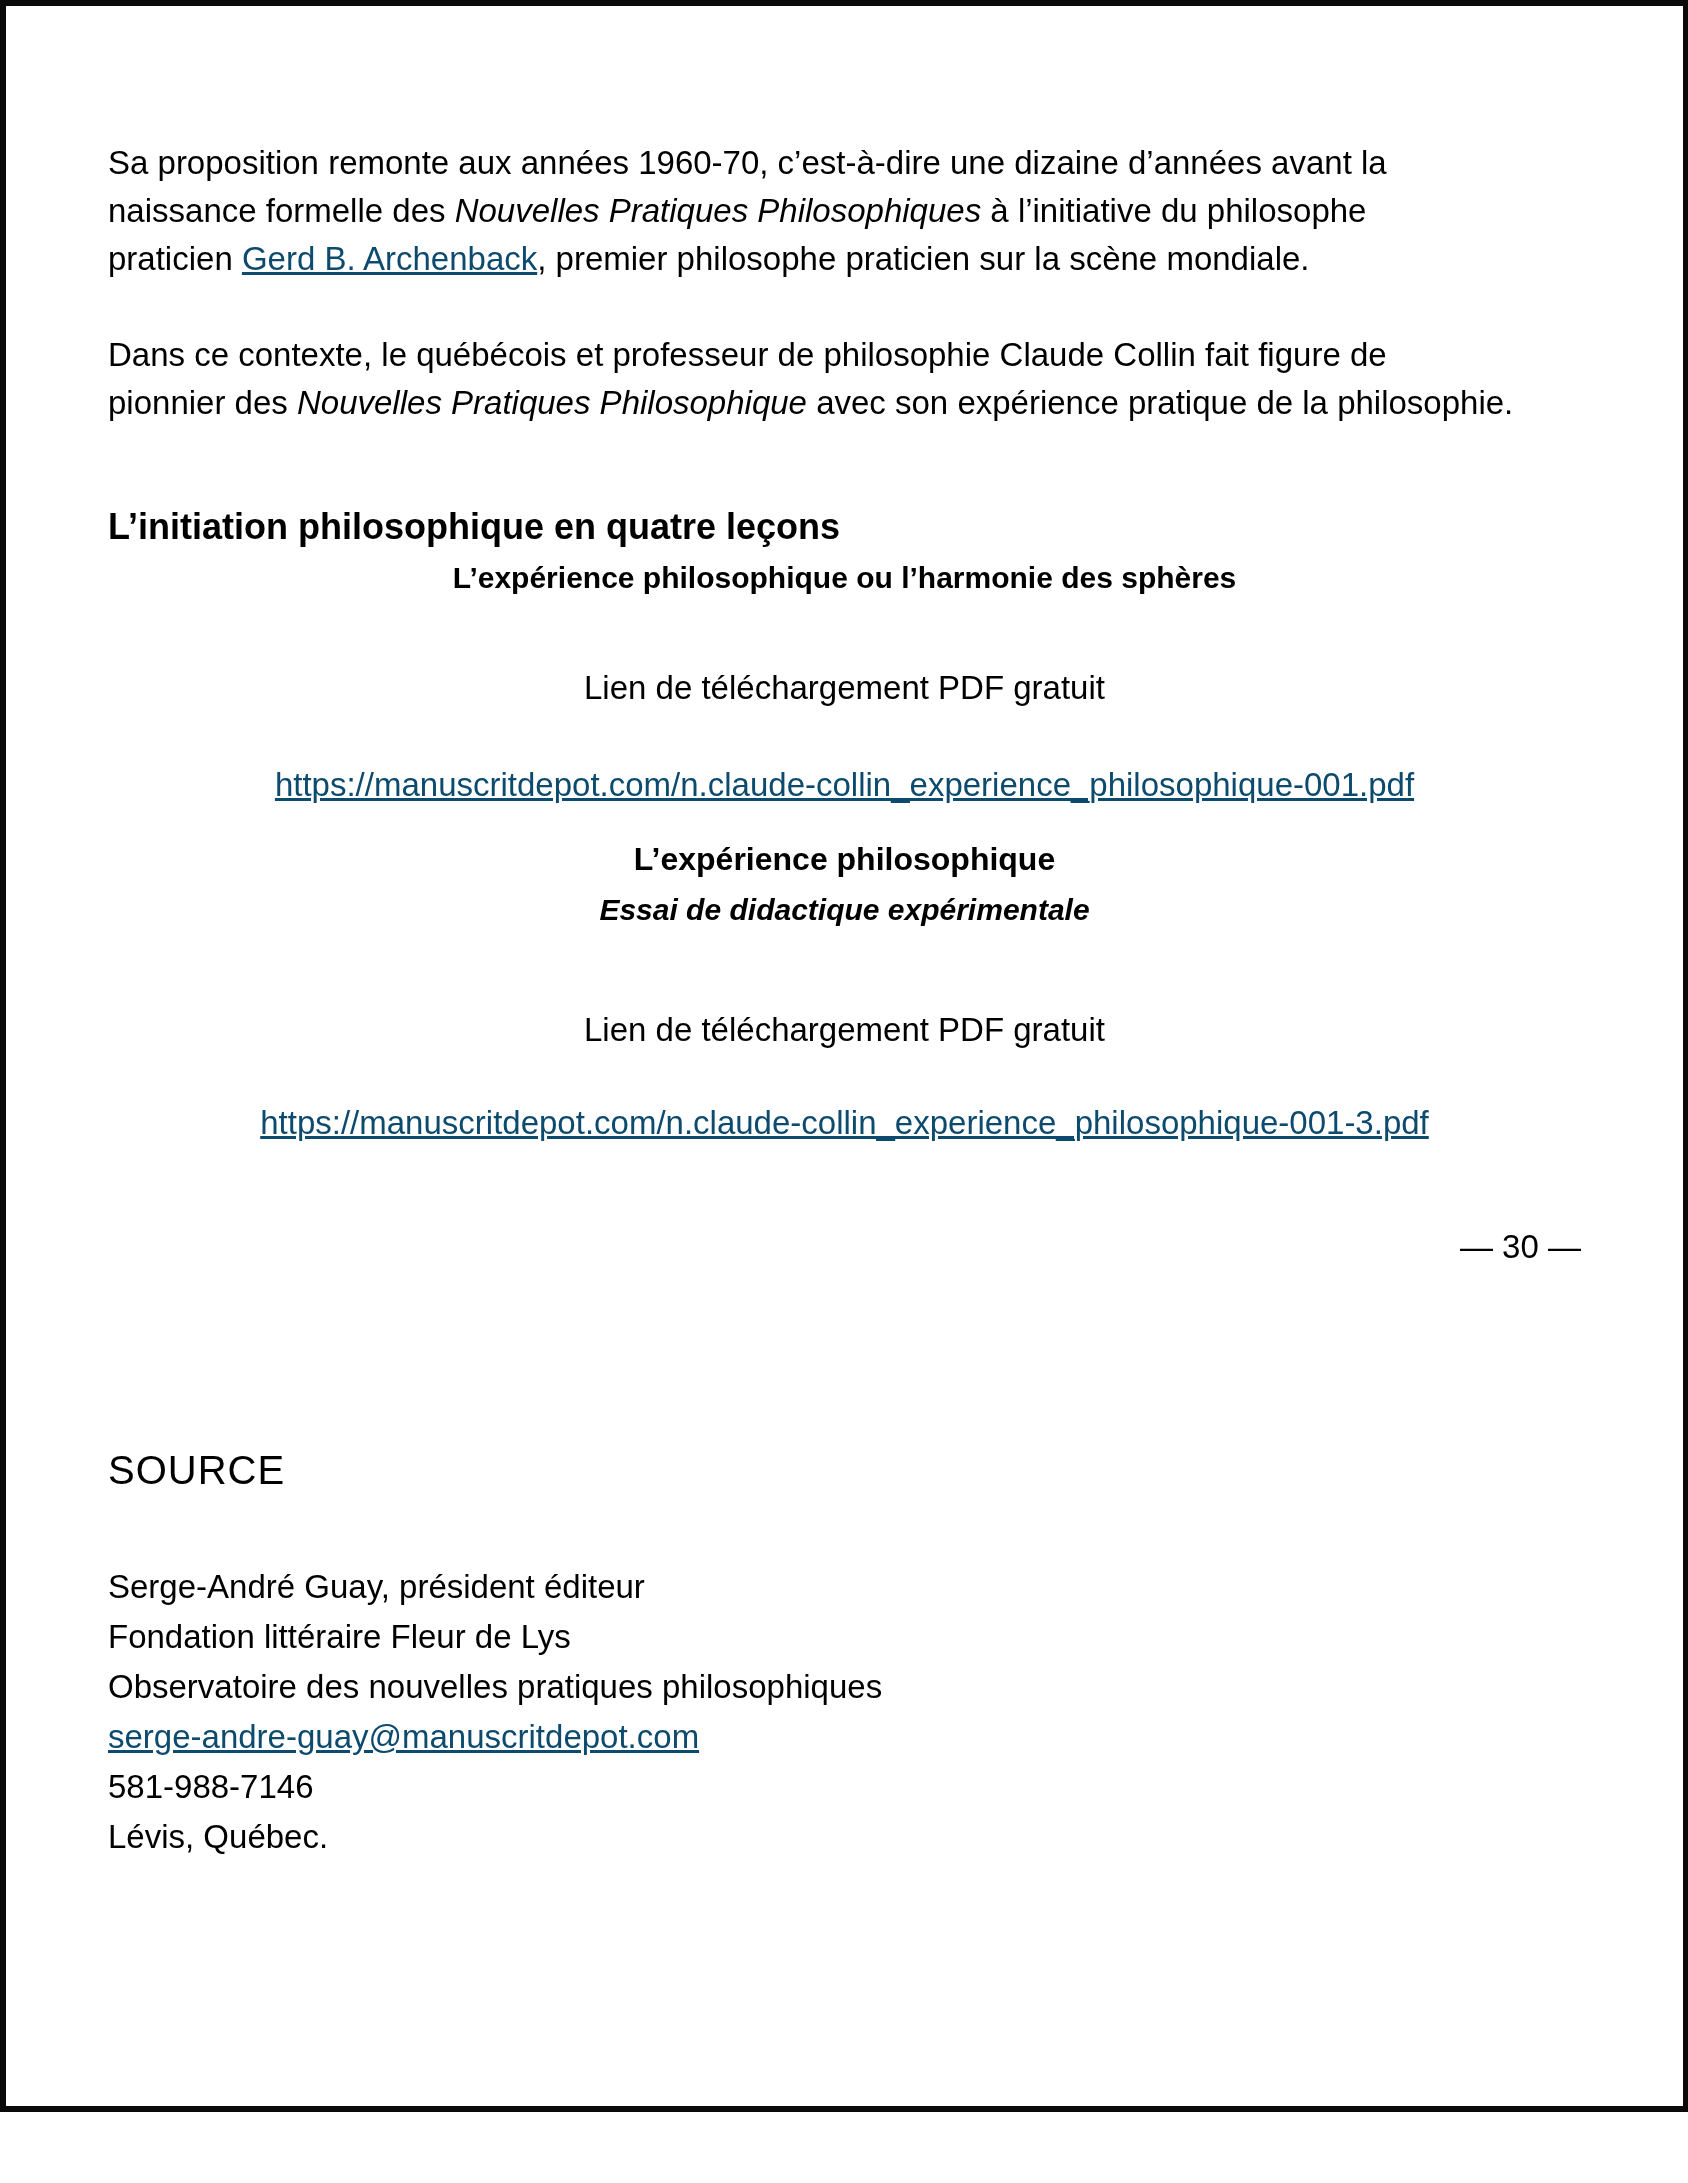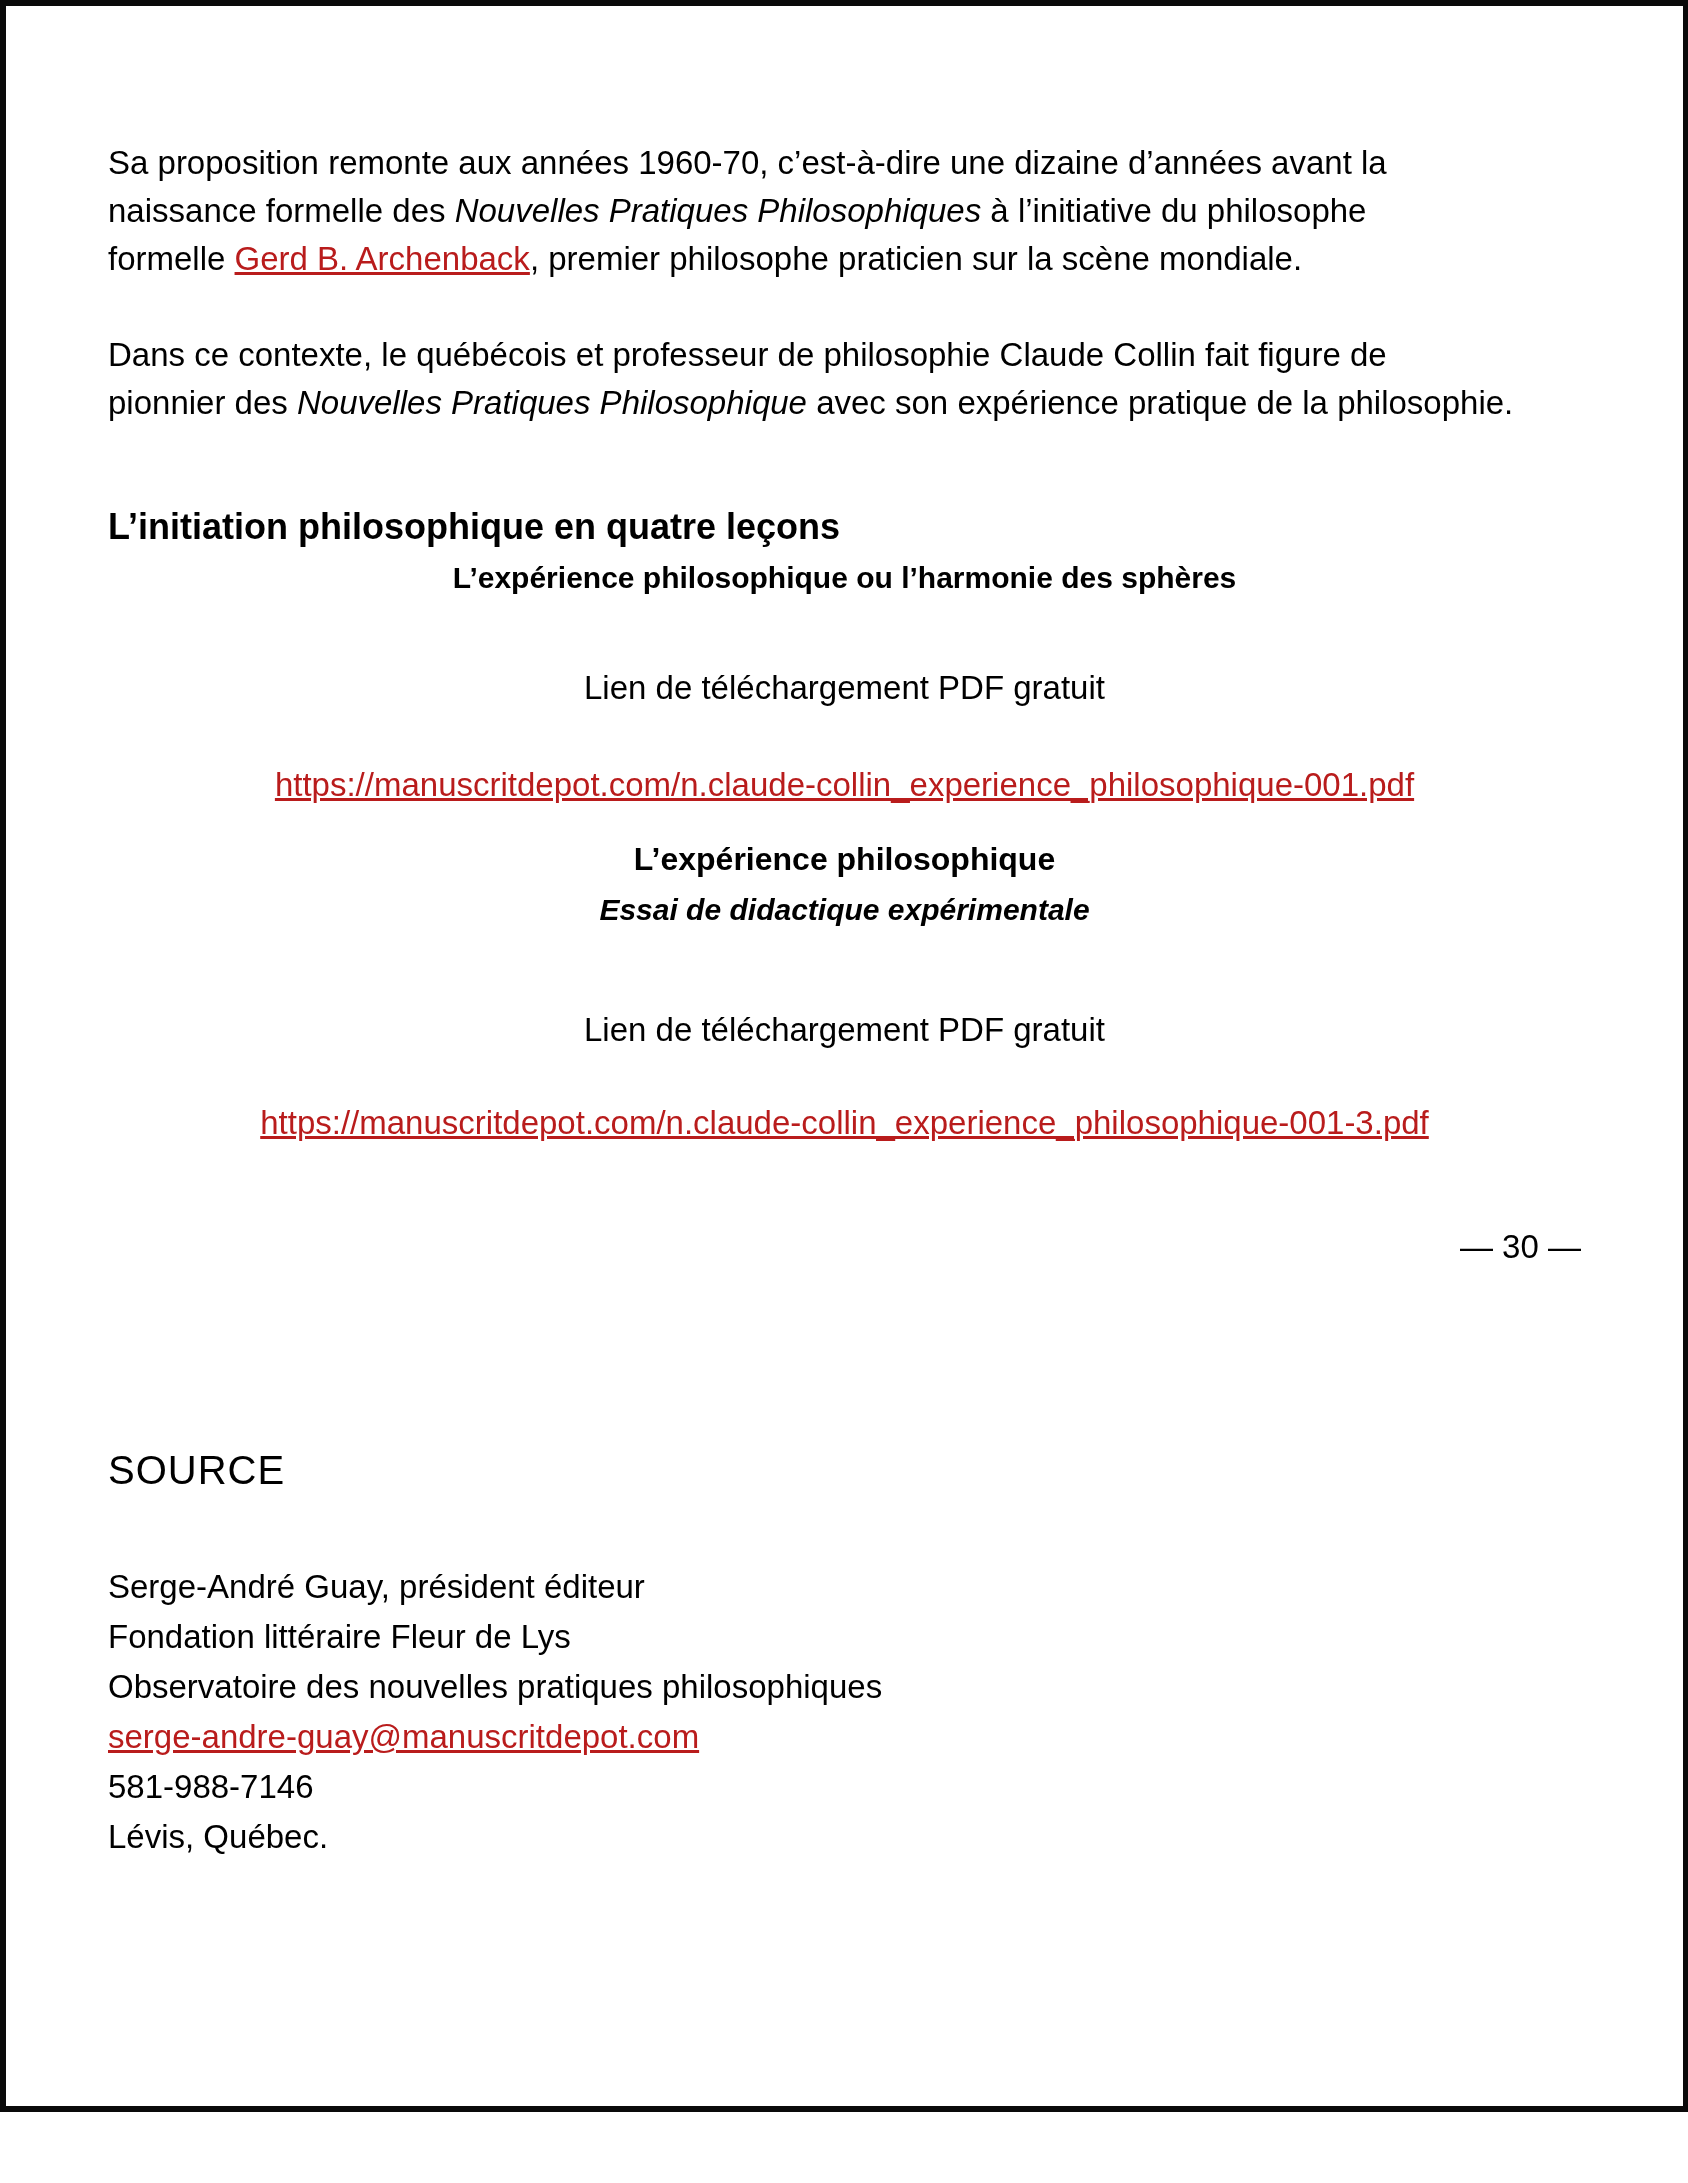--- a/index.html
+++ b/index.html
@@ -21,21 +21,21 @@
     overflow: hidden;
   }
   .content {
     padding: 0 102px;
   }
   .para { margin: 0; }
   .para1 { margin-top: 133px; }
   .para2 { margin-top: 48px; }
   em { font-style: italic; }
   a.link {
-    color: #b91c1c;
+    color: #0c4a6e;
     text-decoration: underline;
     cursor: pointer;
   }
   .title1 {
     margin-top: 77px;
     font-size: 36px;
     line-height: 46px;
     font-weight: bold;
     text-align: left;
   }
@@ -88,21 +88,21 @@
 </style>
 </head>
 <body>
 
 <div class="page">
   <div class="content">
 
     <div class="para para1">
       <div><span>Sa proposition remonte aux années 1960-70, c’est-à-dire une dizaine d’années avant la</span></div>
       <div><span>naissance formelle des </span><em>Nouvelles Pratiques Philosophiques</em><span> à l’initiative du philosophe</span></div>
-      <div><span>formelle </span><a href="#" class="link">Gerd B. Archenback</a><span>, premier philosophe praticien sur la scène mondiale.</span></div>
+      <div><span>praticien </span><a href="#" class="link">Gerd B. Archenback</a><span>, premier philosophe praticien sur la scène mondiale.</span></div>
     </div>
 
     <div class="para para2">
       <div><span>Dans ce contexte, le québécois et professeur de philosophie Claude Collin fait figure de</span></div>
       <div><span>pionnier des </span><em>Nouvelles Pratiques Philosophique</em><span> avec son expérience pratique de la philosophie.</span></div>
     </div>
 
     <div class="title1">L’initiation philosophique en quatre leçons</div>
     <div class="subtitle1">L’expérience philosophique ou l’harmonie des sphères</div>
 

